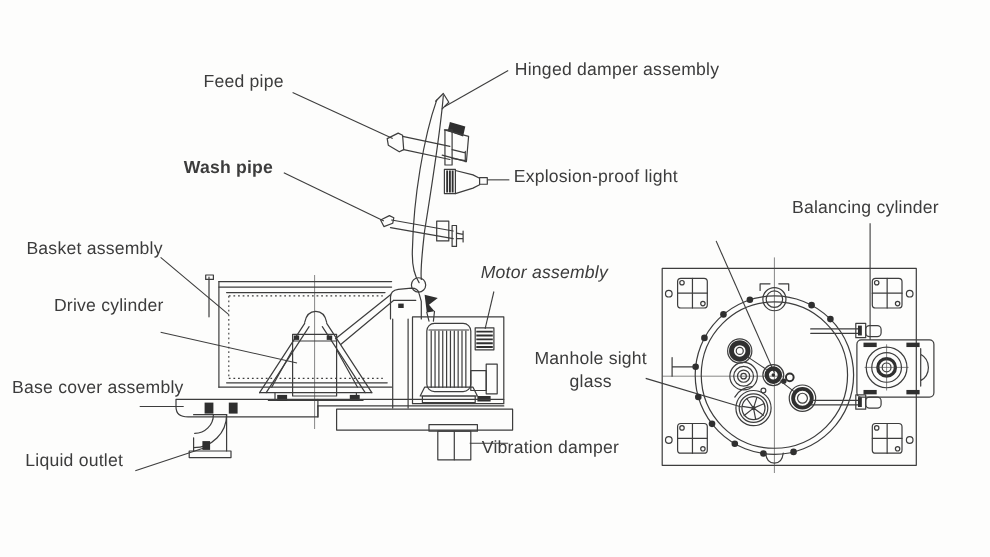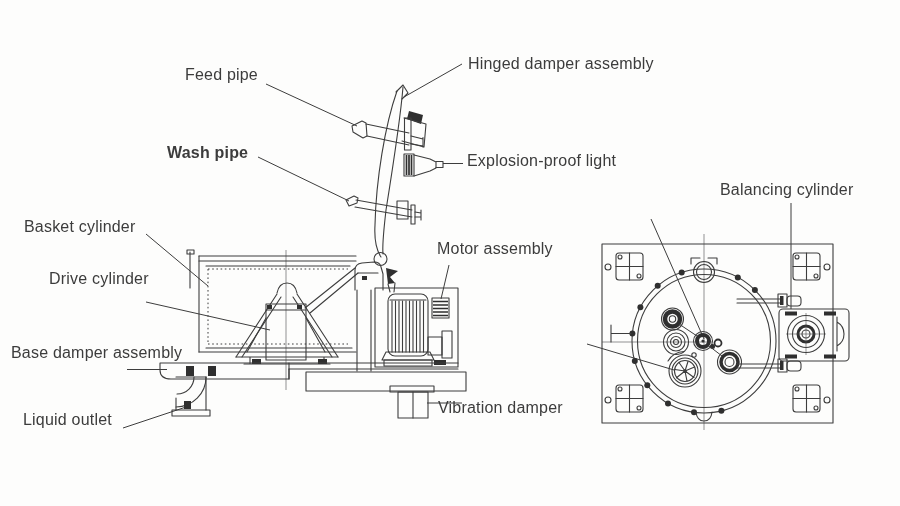--- a/index.html
+++ b/index.html
@@ -293,21 +293,22 @@
       <path class="lnt" d="M806,313 V355 M786,334 H826"></path>
       <path class="ln" d="M837,317 V351 M837,322 Q844,326 844,334 Q844,342 837,346"></path>
     </g>
   </g>
 </svg>
 
 <div class="lbl" style="left:185px;top:66px;">Feed pipe</div>
 <div class="lbl" style="left:468px;top:55px;">Hinged damper assembly</div>
 <div class="lbl" style="left:167px;top:144px;font-weight:bold;">Wash pipe</div>
 <div class="lbl" style="left:467px;top:152px;">Explosion-proof light</div>
-<div class="lbl" style="left:24px;top:218px;">Basket cylinder</div>
+<div class="lbl" style="left:24px;top:218px;">Basket assembly</div>
 <div class="lbl" style="left:720px;top:181px;text-align:right;">Balancing cylinder</div>
 <div class="lbl" style="left:49px;top:270px;">Drive cylinder</div>
-<div class="lbl" style="left:437px;top:240px;">Motor assembly</div>
-<div class="lbl" style="left:11px;top:344px;">Base damper assembly</div>
+<div class="lbl" style="left:437px;top:240px;font-style:italic;">Motor assembly</div>
+<div class="lbl center" style="left:477px;top:317px;width:120px;">Manhole sight glass</div>
+<div class="lbl" style="left:11px;top:344px;">Base cover assembly</div>
 <div class="lbl" style="left:23px;top:411px;">Liquid outlet</div>
 <div class="lbl" style="left:438px;top:399px;">Vibration damper</div>
 
 </div>
 
 </body></html>

